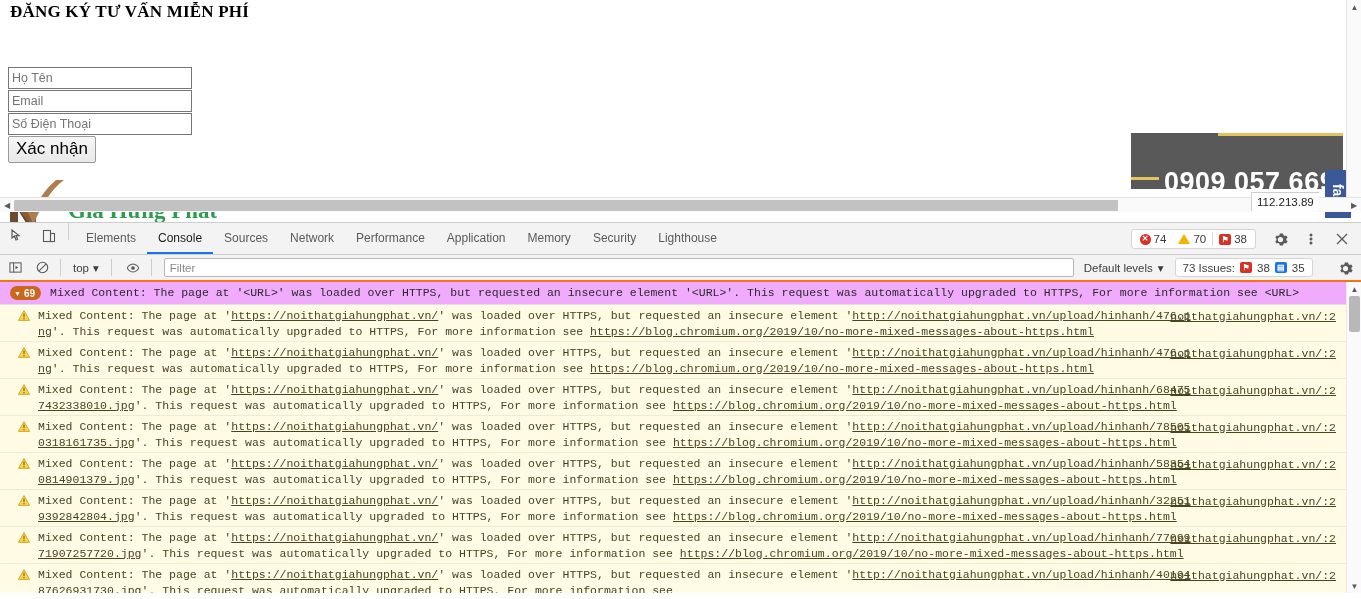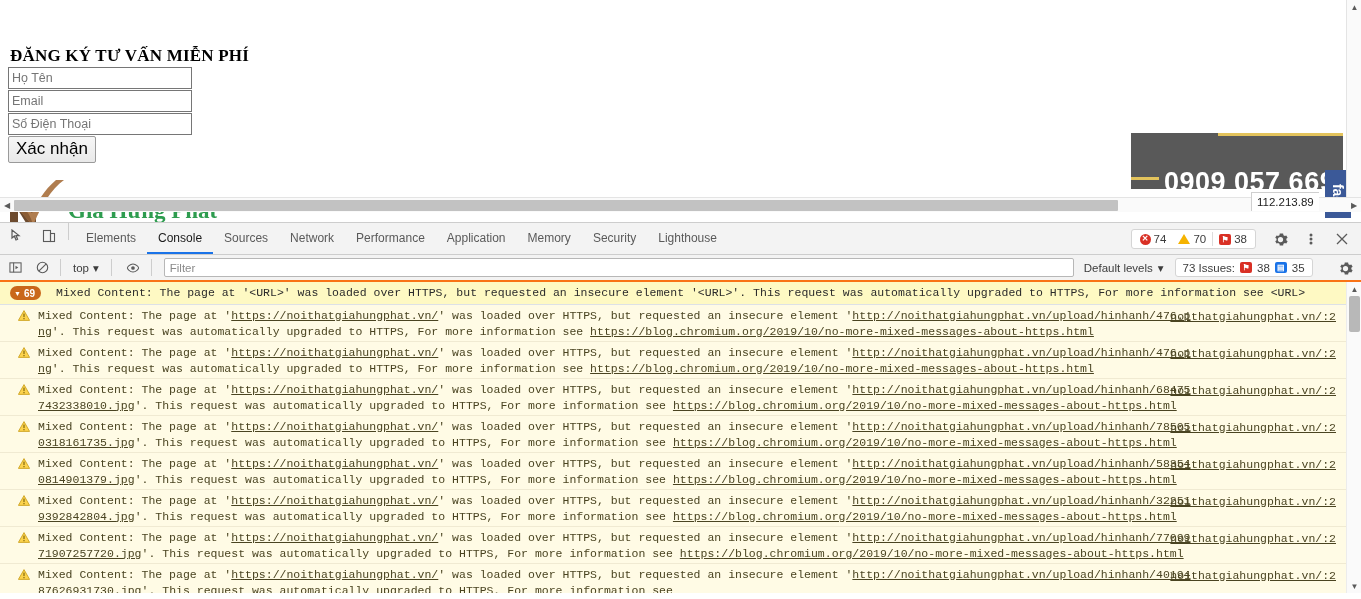--- a/index.html
+++ b/index.html
@@ -17,21 +17,21 @@
     background: #fff; overflow: hidden;
   }
   #page-content {
     position: absolute; left: 0; top: 0; width: 1361px; height: 212px;
     background: #fff;
   }
   .page-title {
     position: absolute; left: 10px; top: 2px;
     font-family: "Liberation Serif", serif;
     font-weight: bold; font-size: 17px; color: #000;
-    letter-spacing: .2px; white-space: nowrap; margin-top: 44px;
+    letter-spacing: .2px; white-space: nowrap;
   }
   .form-wrap { position: absolute; left: 8px; top: 67px; }
   .form-field {
     display: block; width: 184px; height: 20px;
     border: 1px solid #767676; background: #fff;
     font-family: "Liberation Sans", sans-serif;
     font-size: 12.5px; color: #a16207; padding: 10px 3px;
     margin-bottom: 1px; outline: none;
   }
   .form-field::placeholder { color: #757575; opacity: 1; }
@@ -226,22 +226,22 @@
     position: absolute; right: 4px; top: 0; height: 27px;
     display: flex; align-items: center;
   }
 
   
   .console-area {
     position: relative; height: 311px; overflow: hidden; background: #fff;
   }
   .msg-list { position: absolute; left: 0; top: 0; right: 15px; }
   .msg-group-header {
-    background: #fef9c3; border-bottom: 1px solid #dde1e6;
-    padding: 3px 0 3px 10px; display: flex; align-items: flex-start; gap: 15px;
+    background: #f0abfc; border-bottom: 1px solid #dde1e6;
+    padding: 3px 0 3px 10px; display: flex; align-items: flex-start; gap: 9px;
     min-height: 16px;
   }
   .group-badge {
     flex: 0 0 auto; height: 14px; border-radius: 8px;
     background: #c9671a; color: #fff; font-size: 10px;
     display: flex; align-items: center; gap: 3px;
     padding: 0 6px 0 4px; margin-top: 1px; font-weight: bold;
     font-family: "Liberation Sans", sans-serif;
   }
   .group-badge .caret { font-size: 7px; }

